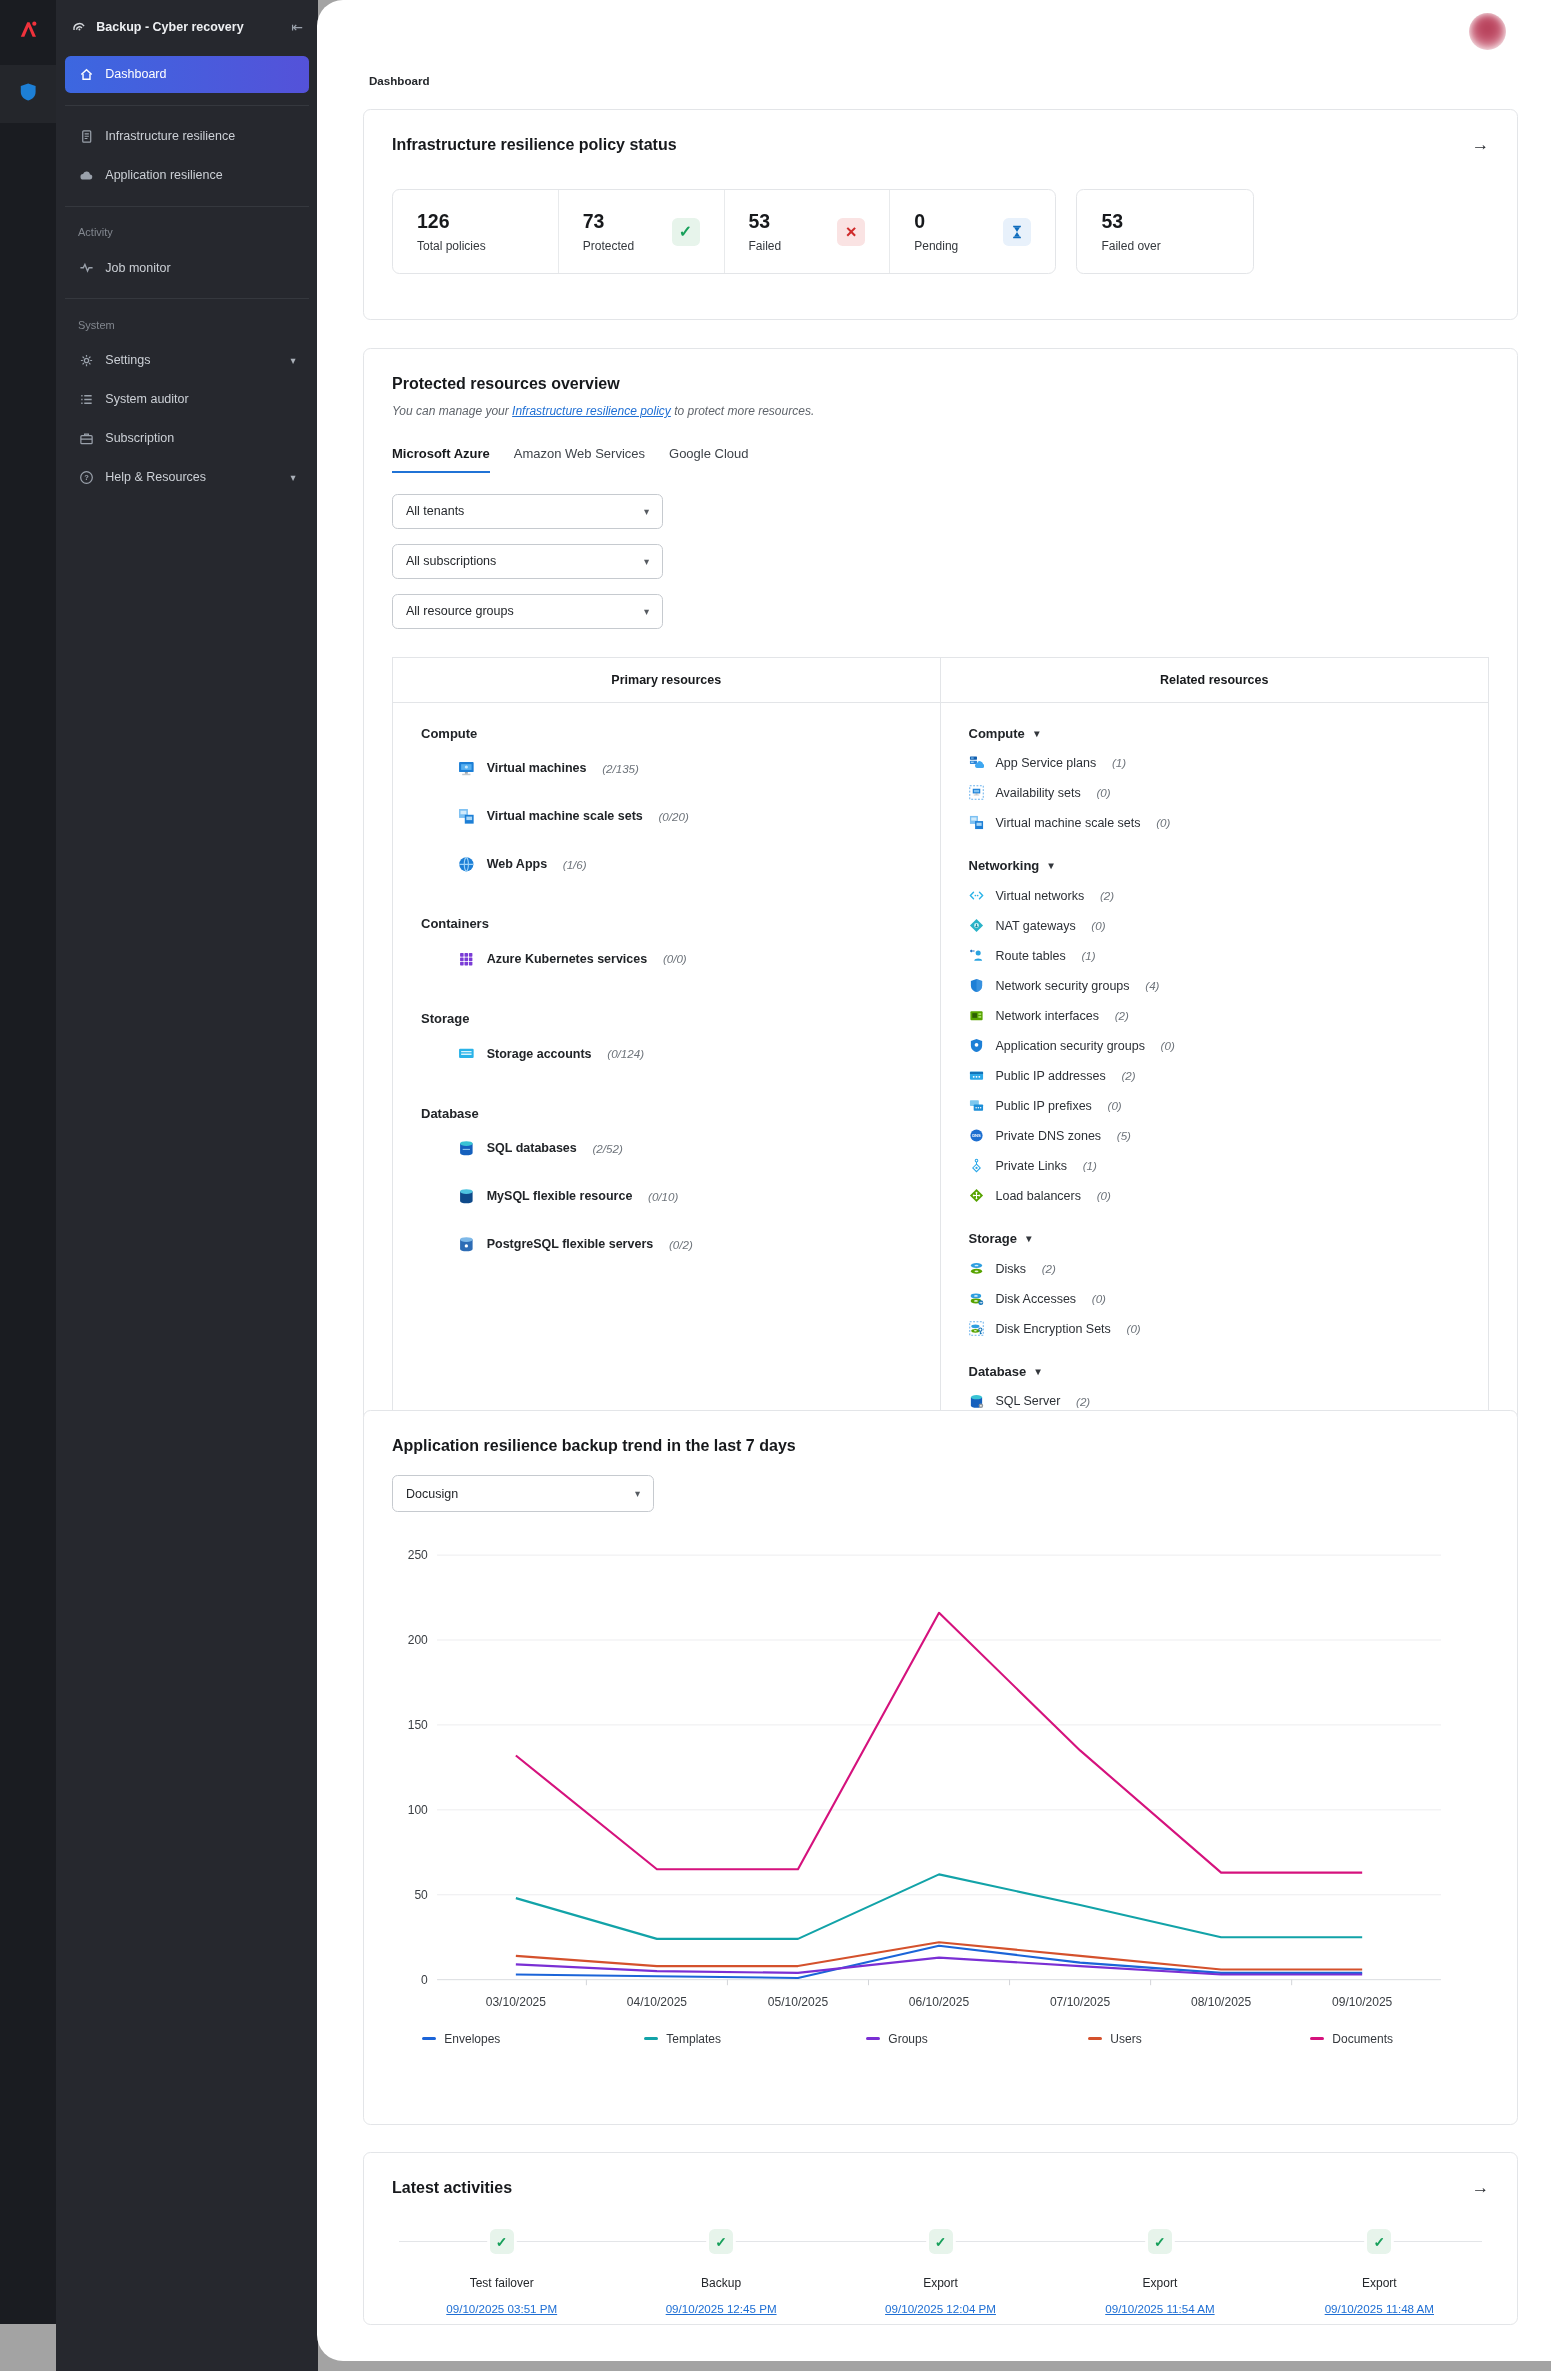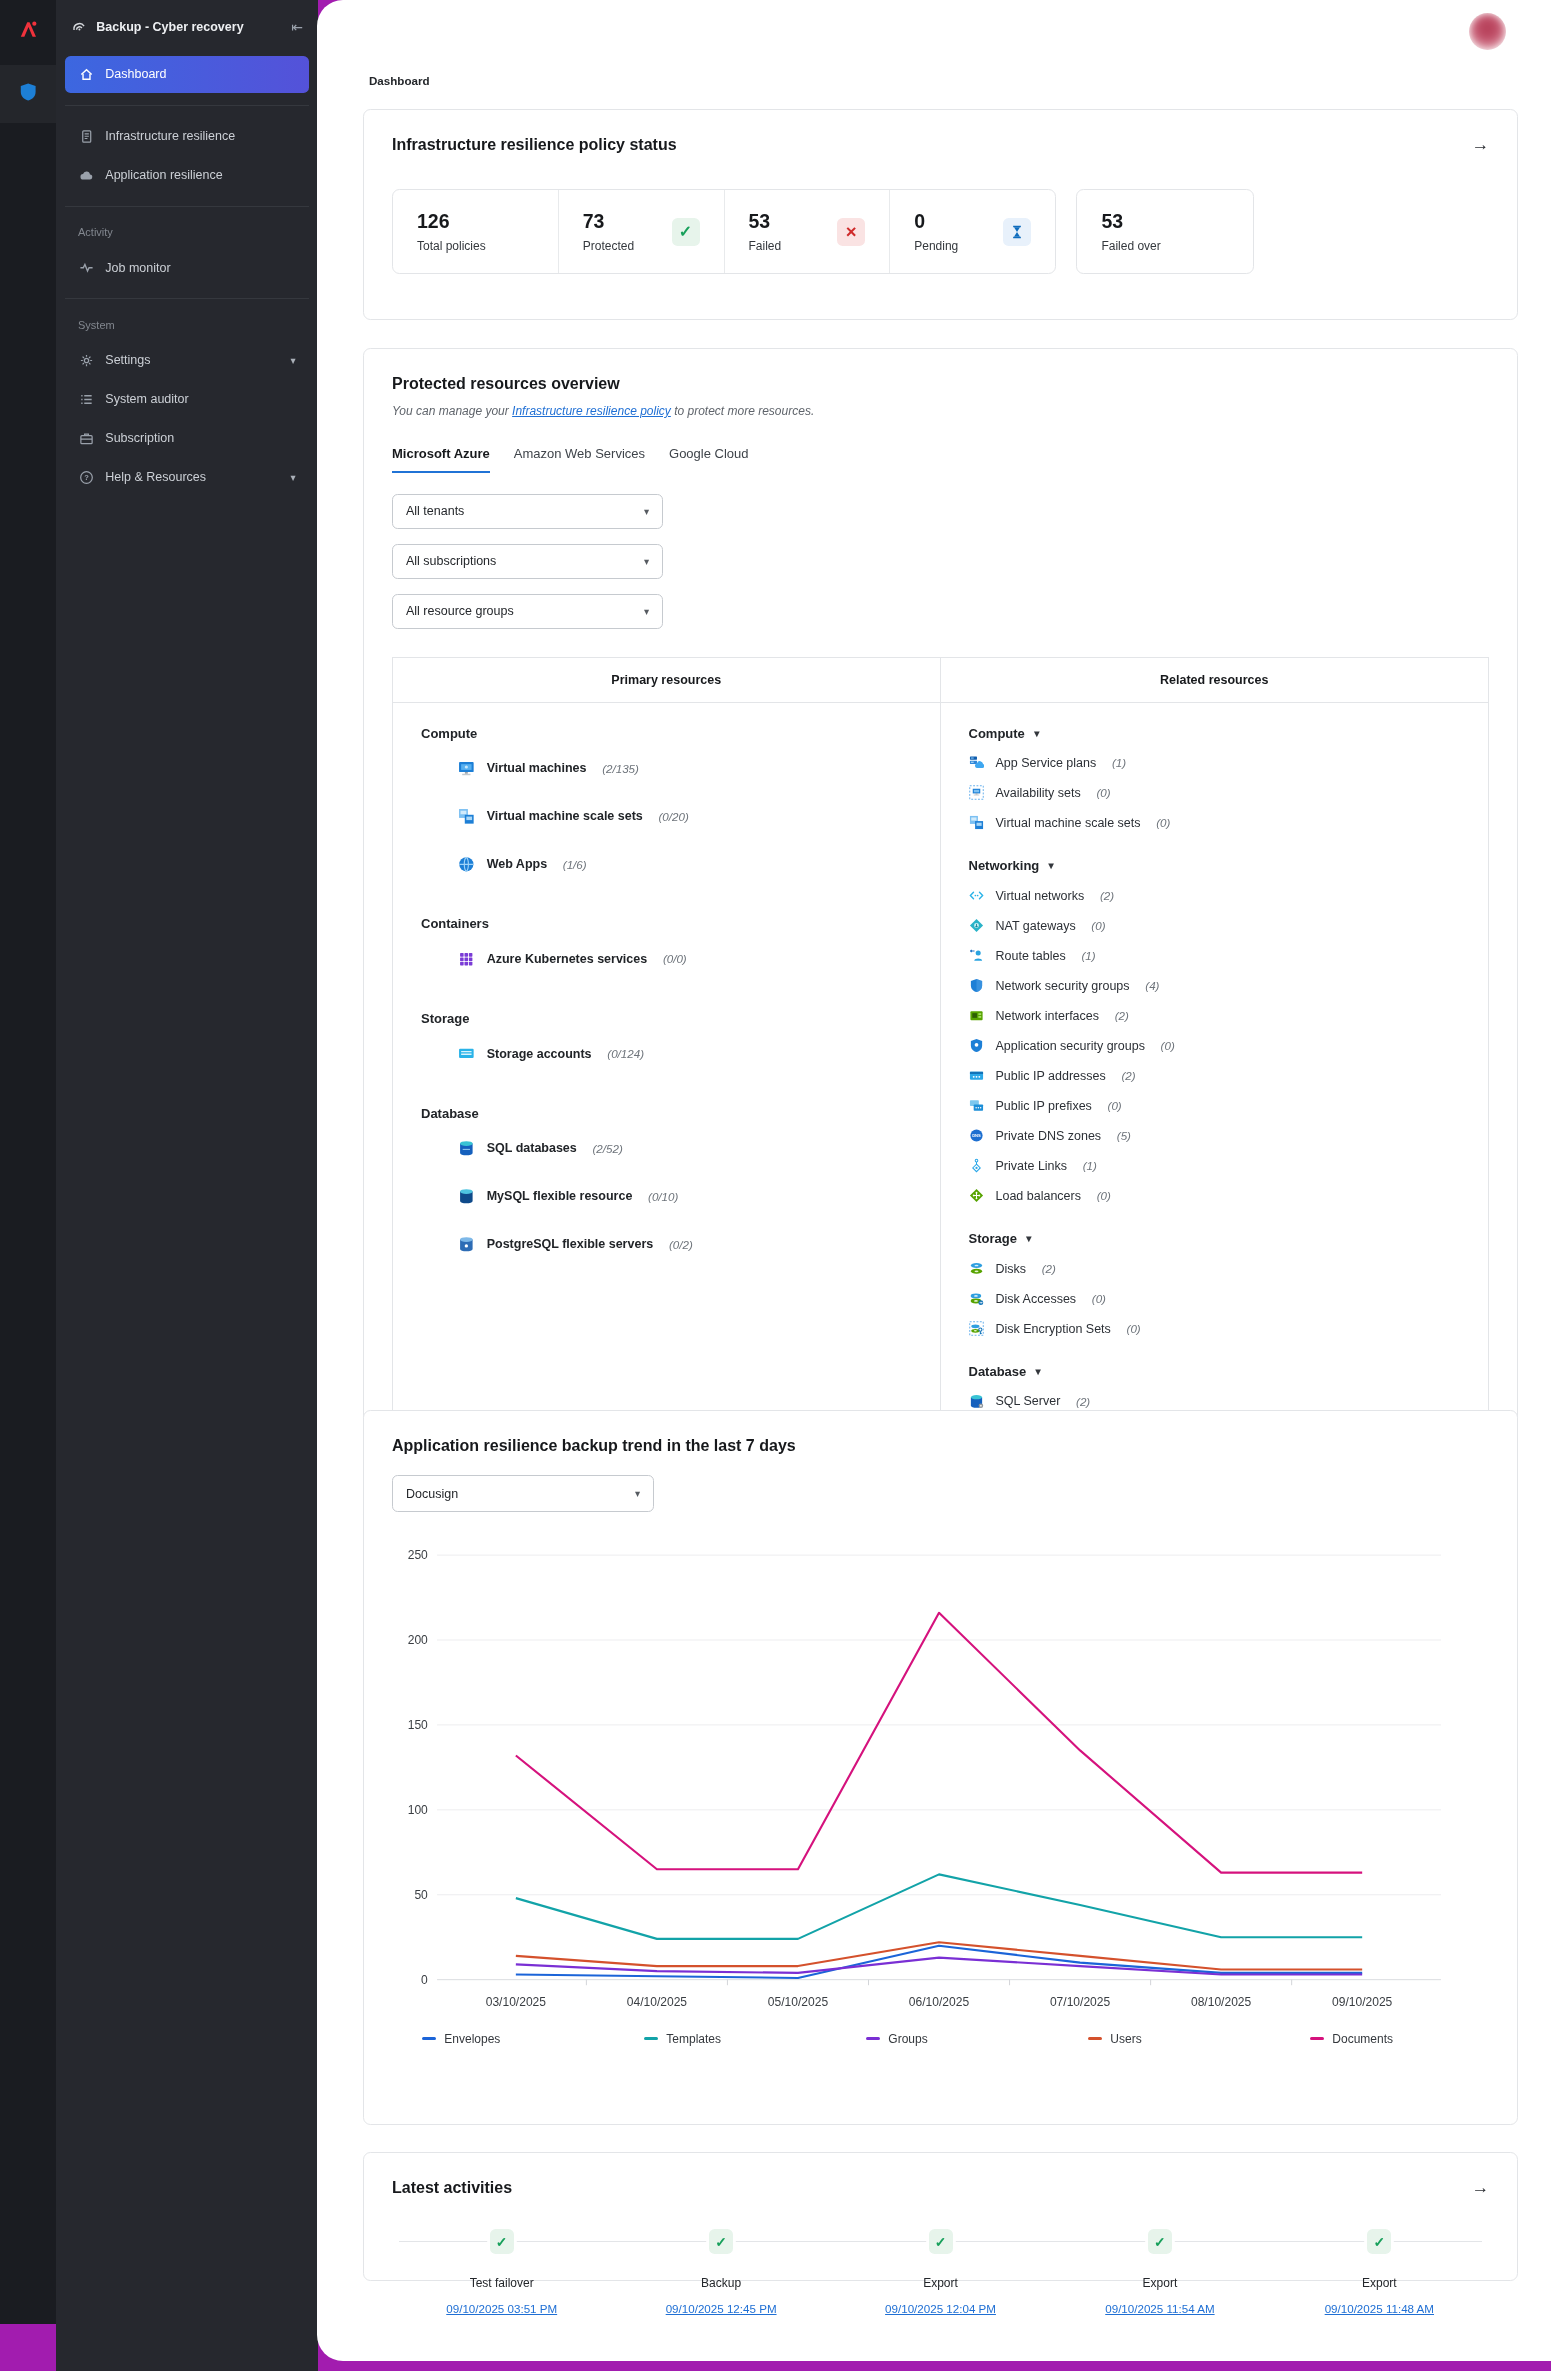--- a/index.html
+++ b/index.html
@@ -1,17 +1,17 @@
 <!DOCTYPE html>
 <html style="font-size:15px"><head>
 <meta charset="utf-8">
 <style>
   * { margin:0; padding:0; box-sizing:border-box; }
   html,body { background:#26282e; }
-  .app { position:relative; width:1552px; height:2372px; background:#a21caf;
+  .app { position:relative; width:1552px; height:2372px; background:#a3a3a3;
          font-family:"Liberation Sans", sans-serif; overflow:hidden; }
 
   
   .rail { position:absolute; left:0; top:0; width:56px; height:2324px; background:#1a1c21; }
   .rail-logo { height:59px; display:flex; align-items:center; justify-content:center; }
   .rail-item { margin-top:5.6px; height:58px; background:#24262b; display:flex; align-items:center; justify-content:center; cursor:pointer; }
 
   
   .sidebar { position:absolute; left:56px; top:0; width:262px; height:2372px; background:#26282e; }
   .sb-header { height:54px; display:flex; align-items:center; padding:0 15px; gap:9.3px; }
@@ -91,21 +91,21 @@
   
   #card-trend { top:1410px; height:715px; }
   .trend-select { margin-top:20.4px; width:262px; height:37px; }
   #trend-chart { display:block; margin-top:18.6px; }
   .legend { display:flex; margin-left:30px; margin-top:5.6px; }
   .legend-item { flex:0 0 222px; display:flex; align-items:center; gap:8.3px; cursor:pointer; }
   .legend-dash { width:14px; height:3.2px; border-radius:1.9px; }
   .legend-lbl { font-size:12px; color:#34383d; }
 
   
-  #card-activities { top:2152px; height:129px; }
+  #card-activities { top:2152px; height:173px; }
   .timeline { position:relative; margin-top:32px; height:96px; }
   .timeline-line { position:absolute; top:12px; left:7.4px; right:7.4px; height:0.9px; background:#e3e5e8; }
   .timeline-cols { position:relative; display:flex; }
   .activity { flex:1; display:flex; flex-direction:column; align-items:center; }
   .act-chip { width:24px; height:25px; border-radius:5.6px; background:#e7f4eb; color:#18a05b;
               display:flex; align-items:center; justify-content:center; font-size:14px; font-weight:700;
               box-shadow:0 0 0 2.8px #fff; }
   .act-name { margin-top:22px; font-size:12px; color:#24272b; }
   .act-time { margin-top:12px; font-size:11.6px; color:#1f6fd4; text-decoration:underline; cursor:pointer; }
 </style>

